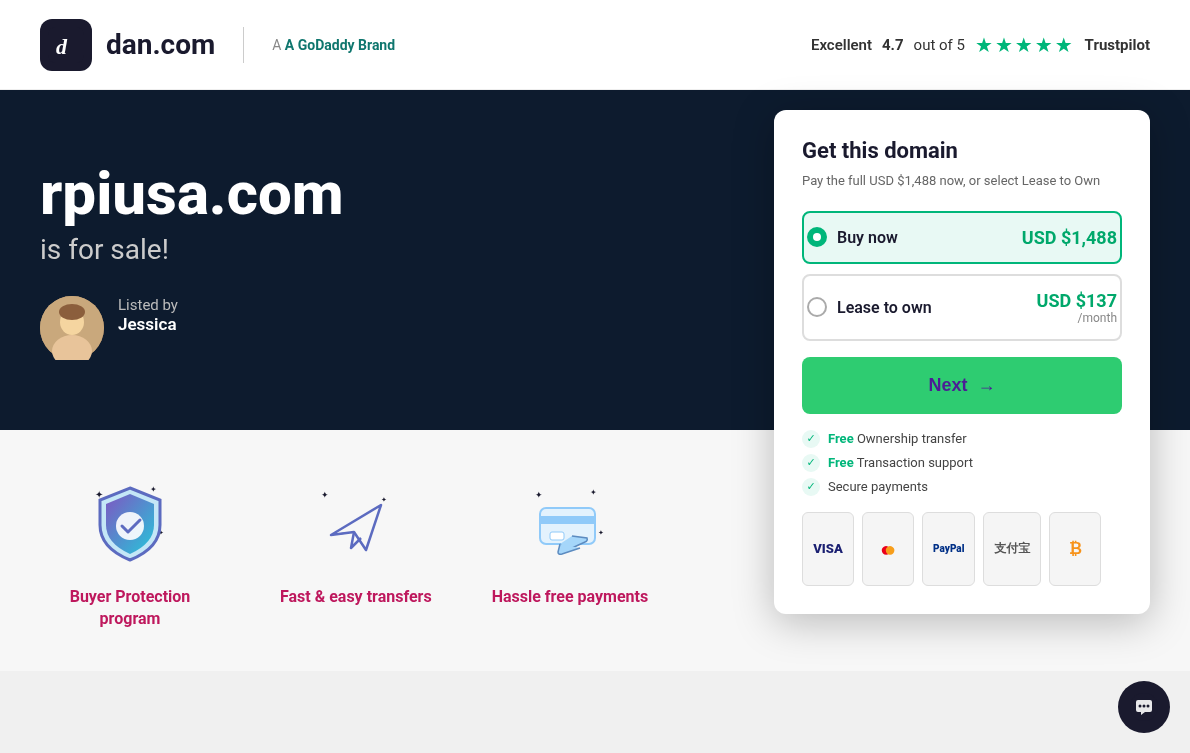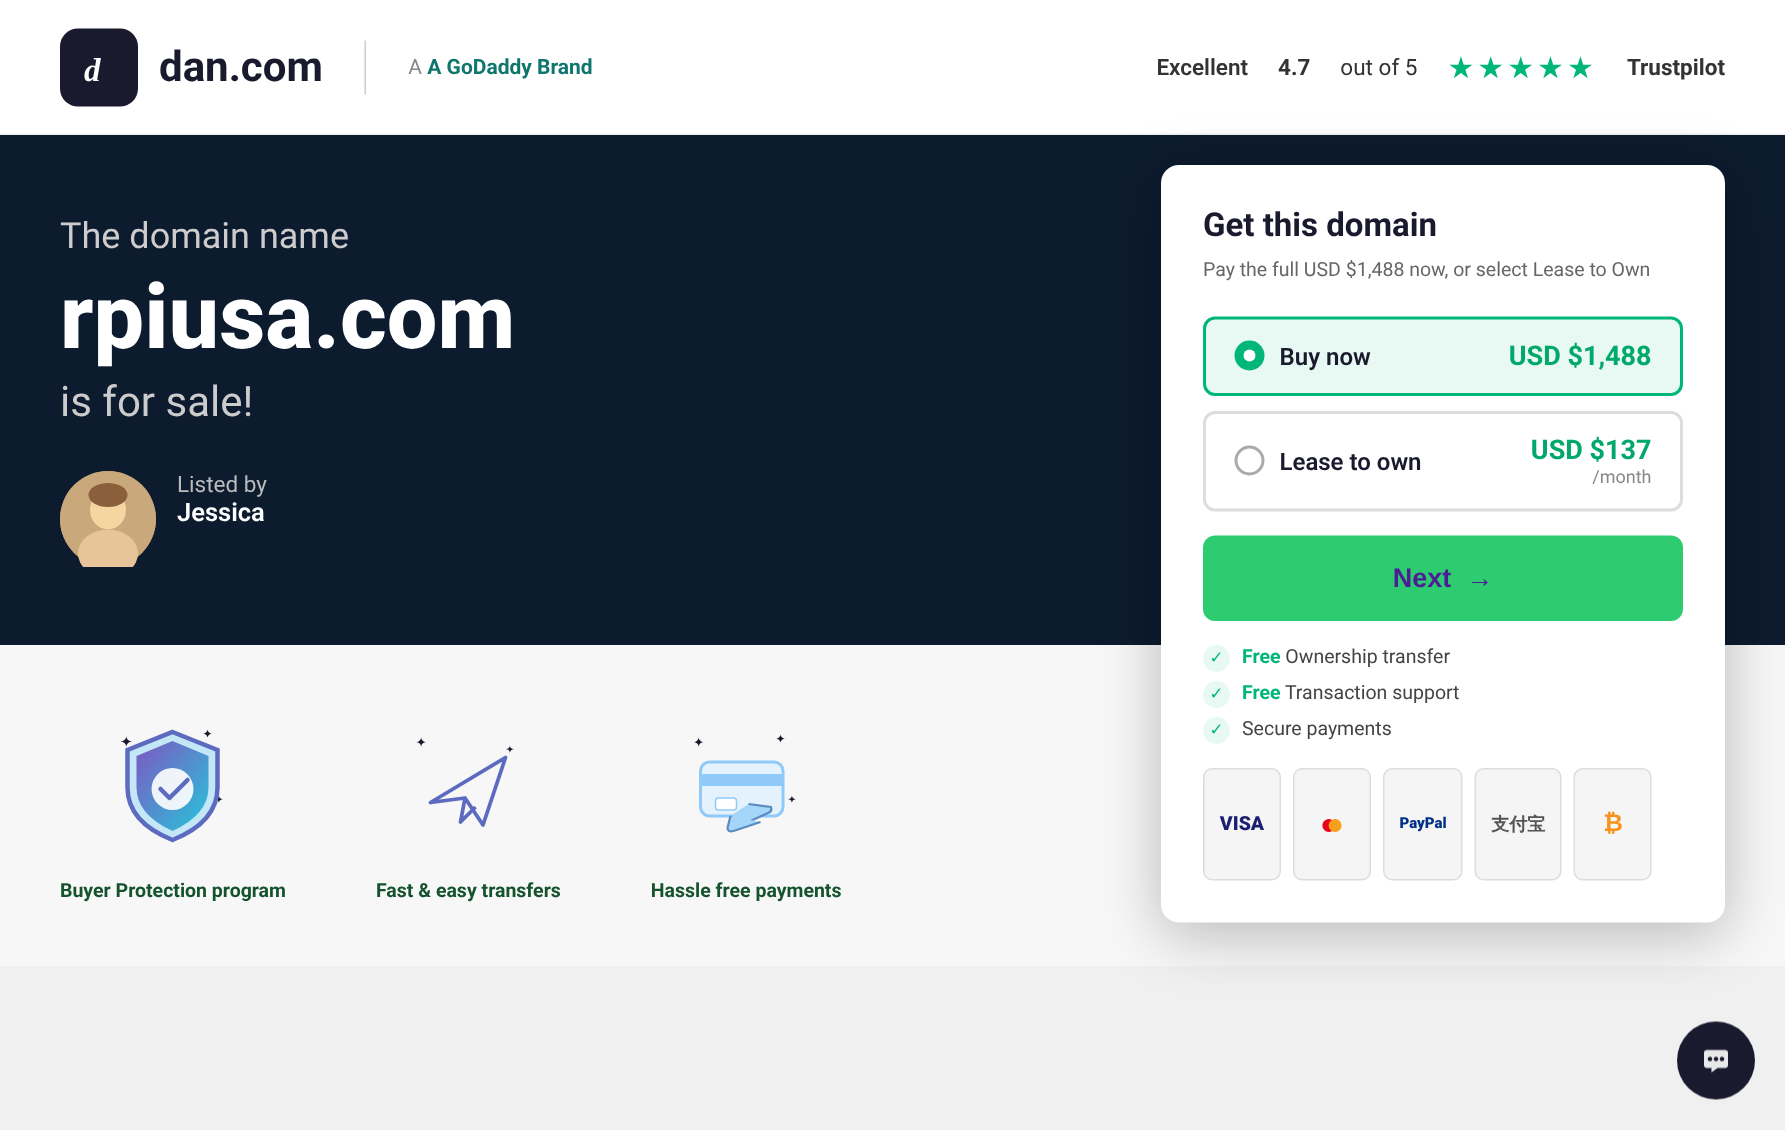--- a/index.html
+++ b/index.html
@@ -48,21 +48,21 @@
       color: #888;
       font-size: 14px;
     }
     .godaddy-text span {
       font-weight: 700;
       color: #0f766e;
     }
     .trustpilot-section {
       display: flex;
       align-items: center;
-      gap: 20px;
+      gap: 10px;
       font-size: 15px;
       color: #333;
     }
     .trustpilot-section .excellent {
       font-weight: 600;
     }
     .trustpilot-stars {
       color: #00b67a;
       font-size: 20px;
       letter-spacing: 2px;
@@ -152,21 +152,21 @@
     .card-subtitle {
       font-size: 13px;
       color: #666;
       margin-bottom: 20px;
       line-height: 1.5;
     }
     .option-row {
       display: flex;
       align-items: center;
       justify-content: space-between;
-      padding: 14px 19px;
+      padding: 14px 3px;
       border-radius: 8px;
       margin-bottom: 10px;
       border: 2px solid transparent;
       cursor: pointer;
     }
     .option-row.selected {
       background: #e8f9f4;
       border-color: #00b67a;
     }
     .option-row.unselected {
@@ -300,23 +300,23 @@
     }
     .feature-icon {
       width: 90px;
       height: 90px;
       margin-bottom: 16px;
       display: flex;
       align-items: center;
       justify-content: center;
     }
     .feature-title {
-      font-size: 13px;
-      font-weight: 700;
-      color: #14532d;
+      font-size: 16px;
+      font-weight: 700;
+      color: #be185d;
       line-height: 1.4;
     }
 
     
     .revain-badge {
       position: fixed;
       bottom: 20px;
       right: 20px;
       background: #1a1a2e;
       color: #fff;
@@ -357,21 +357,20 @@
     <strong>4.7</strong>
     <span>out of 5</span>
     <span class="trustpilot-stars">★★★★★</span>
     <span class="trustpilot-logo">Trustpilot</span>
   </div>
 </header>
 
 <div class="main-container">
   <section class="hero">
     <div class="hero-content">
-      <div class="hero-subtitle">The domain name</div>
       <div class="hero-domain">rpiusa.com</div>
       <div class="hero-sale">is for sale!</div>
       <div class="listed-by">
         <div class="avatar-img">
 
           <svg width="64" height="64" viewBox="0 0 64 64">
             <circle cx="32" cy="32" r="32" fill="#c9a87c"></circle>
             <ellipse cx="32" cy="26" rx="12" ry="13" fill="#f5d5a0"></ellipse>
             <ellipse cx="32" cy="55" rx="20" ry="16" fill="#e8c49a"></ellipse>
             <ellipse cx="32" cy="26" rx="13" ry="8" fill="#8B5E3C" transform="translate(0,-10)"></ellipse>

